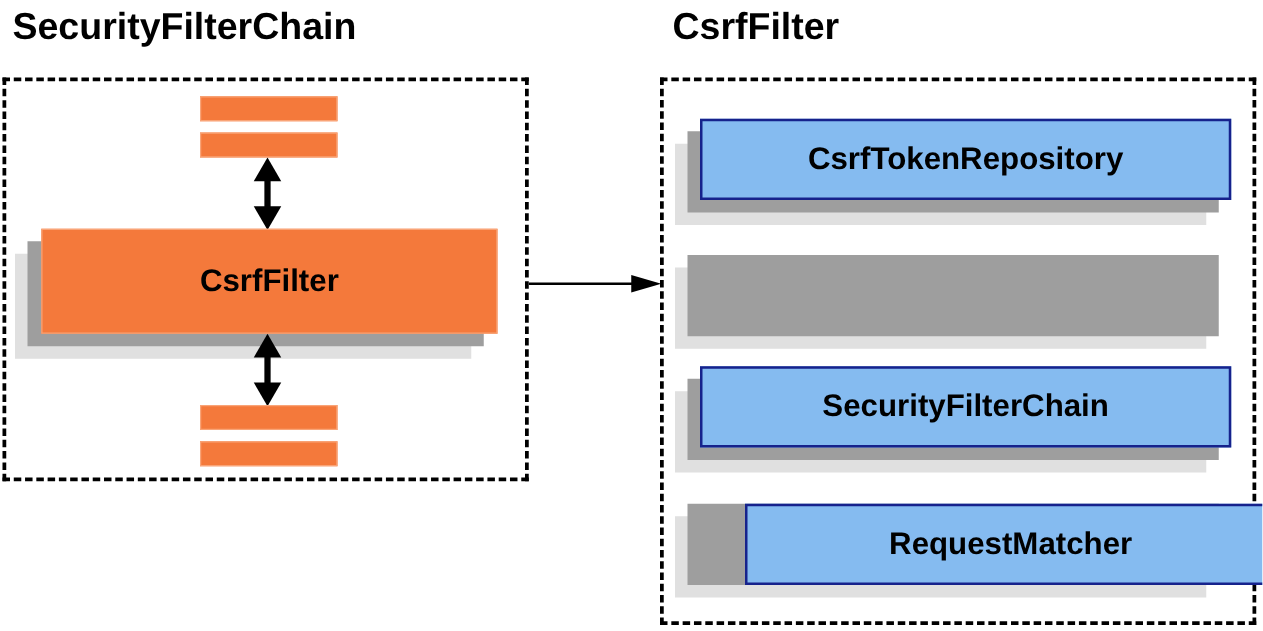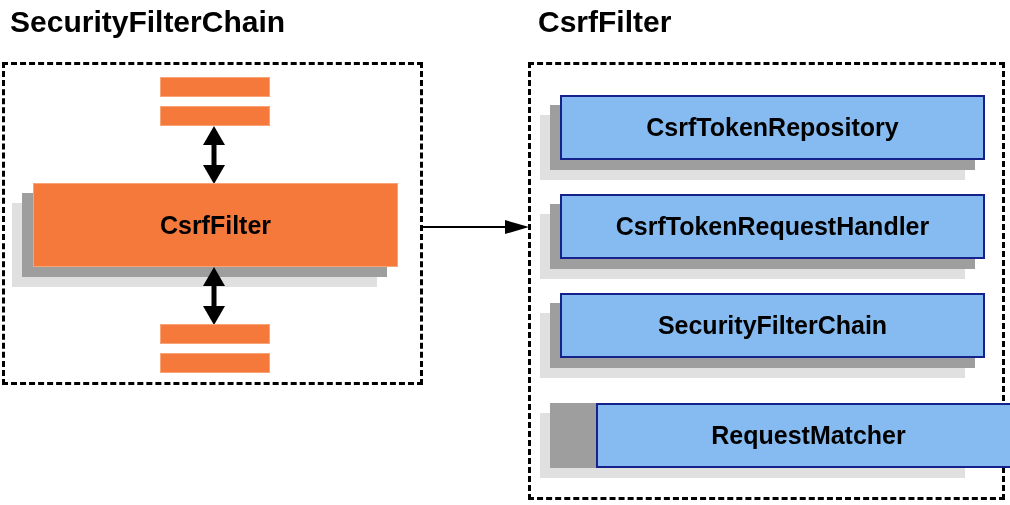--- a/index.html
+++ b/index.html
@@ -133,23 +133,20 @@
   </svg>
 
   <div class="shadow-rect shadow-light-layer comp-shadow2 c1s2"></div>
   <div class="shadow-rect shadow-dark-layer comp-shadow1 c1s1"></div>
   <div class="node comp-node c1">
     <span>CsrfTokenRepository</span>
   </div>
 
   <div class="shadow-rect shadow-light-layer comp-shadow2 c2s2"></div>
   <div class="shadow-rect shadow-dark-layer comp-shadow1 c2s1"></div>
-  <div class="node comp-node c2">
-    <span>CsrfTokenRequestHandler</span>
-  </div>
 
   <div class="shadow-rect shadow-light-layer comp-shadow2 c3s2"></div>
   <div class="shadow-rect shadow-dark-layer comp-shadow1 c3s1"></div>
   <div class="node comp-node c3">
     <span>SecurityFilterChain</span>
   </div>
 
   <div class="shadow-rect shadow-light-layer comp-shadow2 c4s2"></div>
   <div class="shadow-rect shadow-dark-layer comp-shadow1 c4s1"></div>
   <div class="node comp-node c4">

